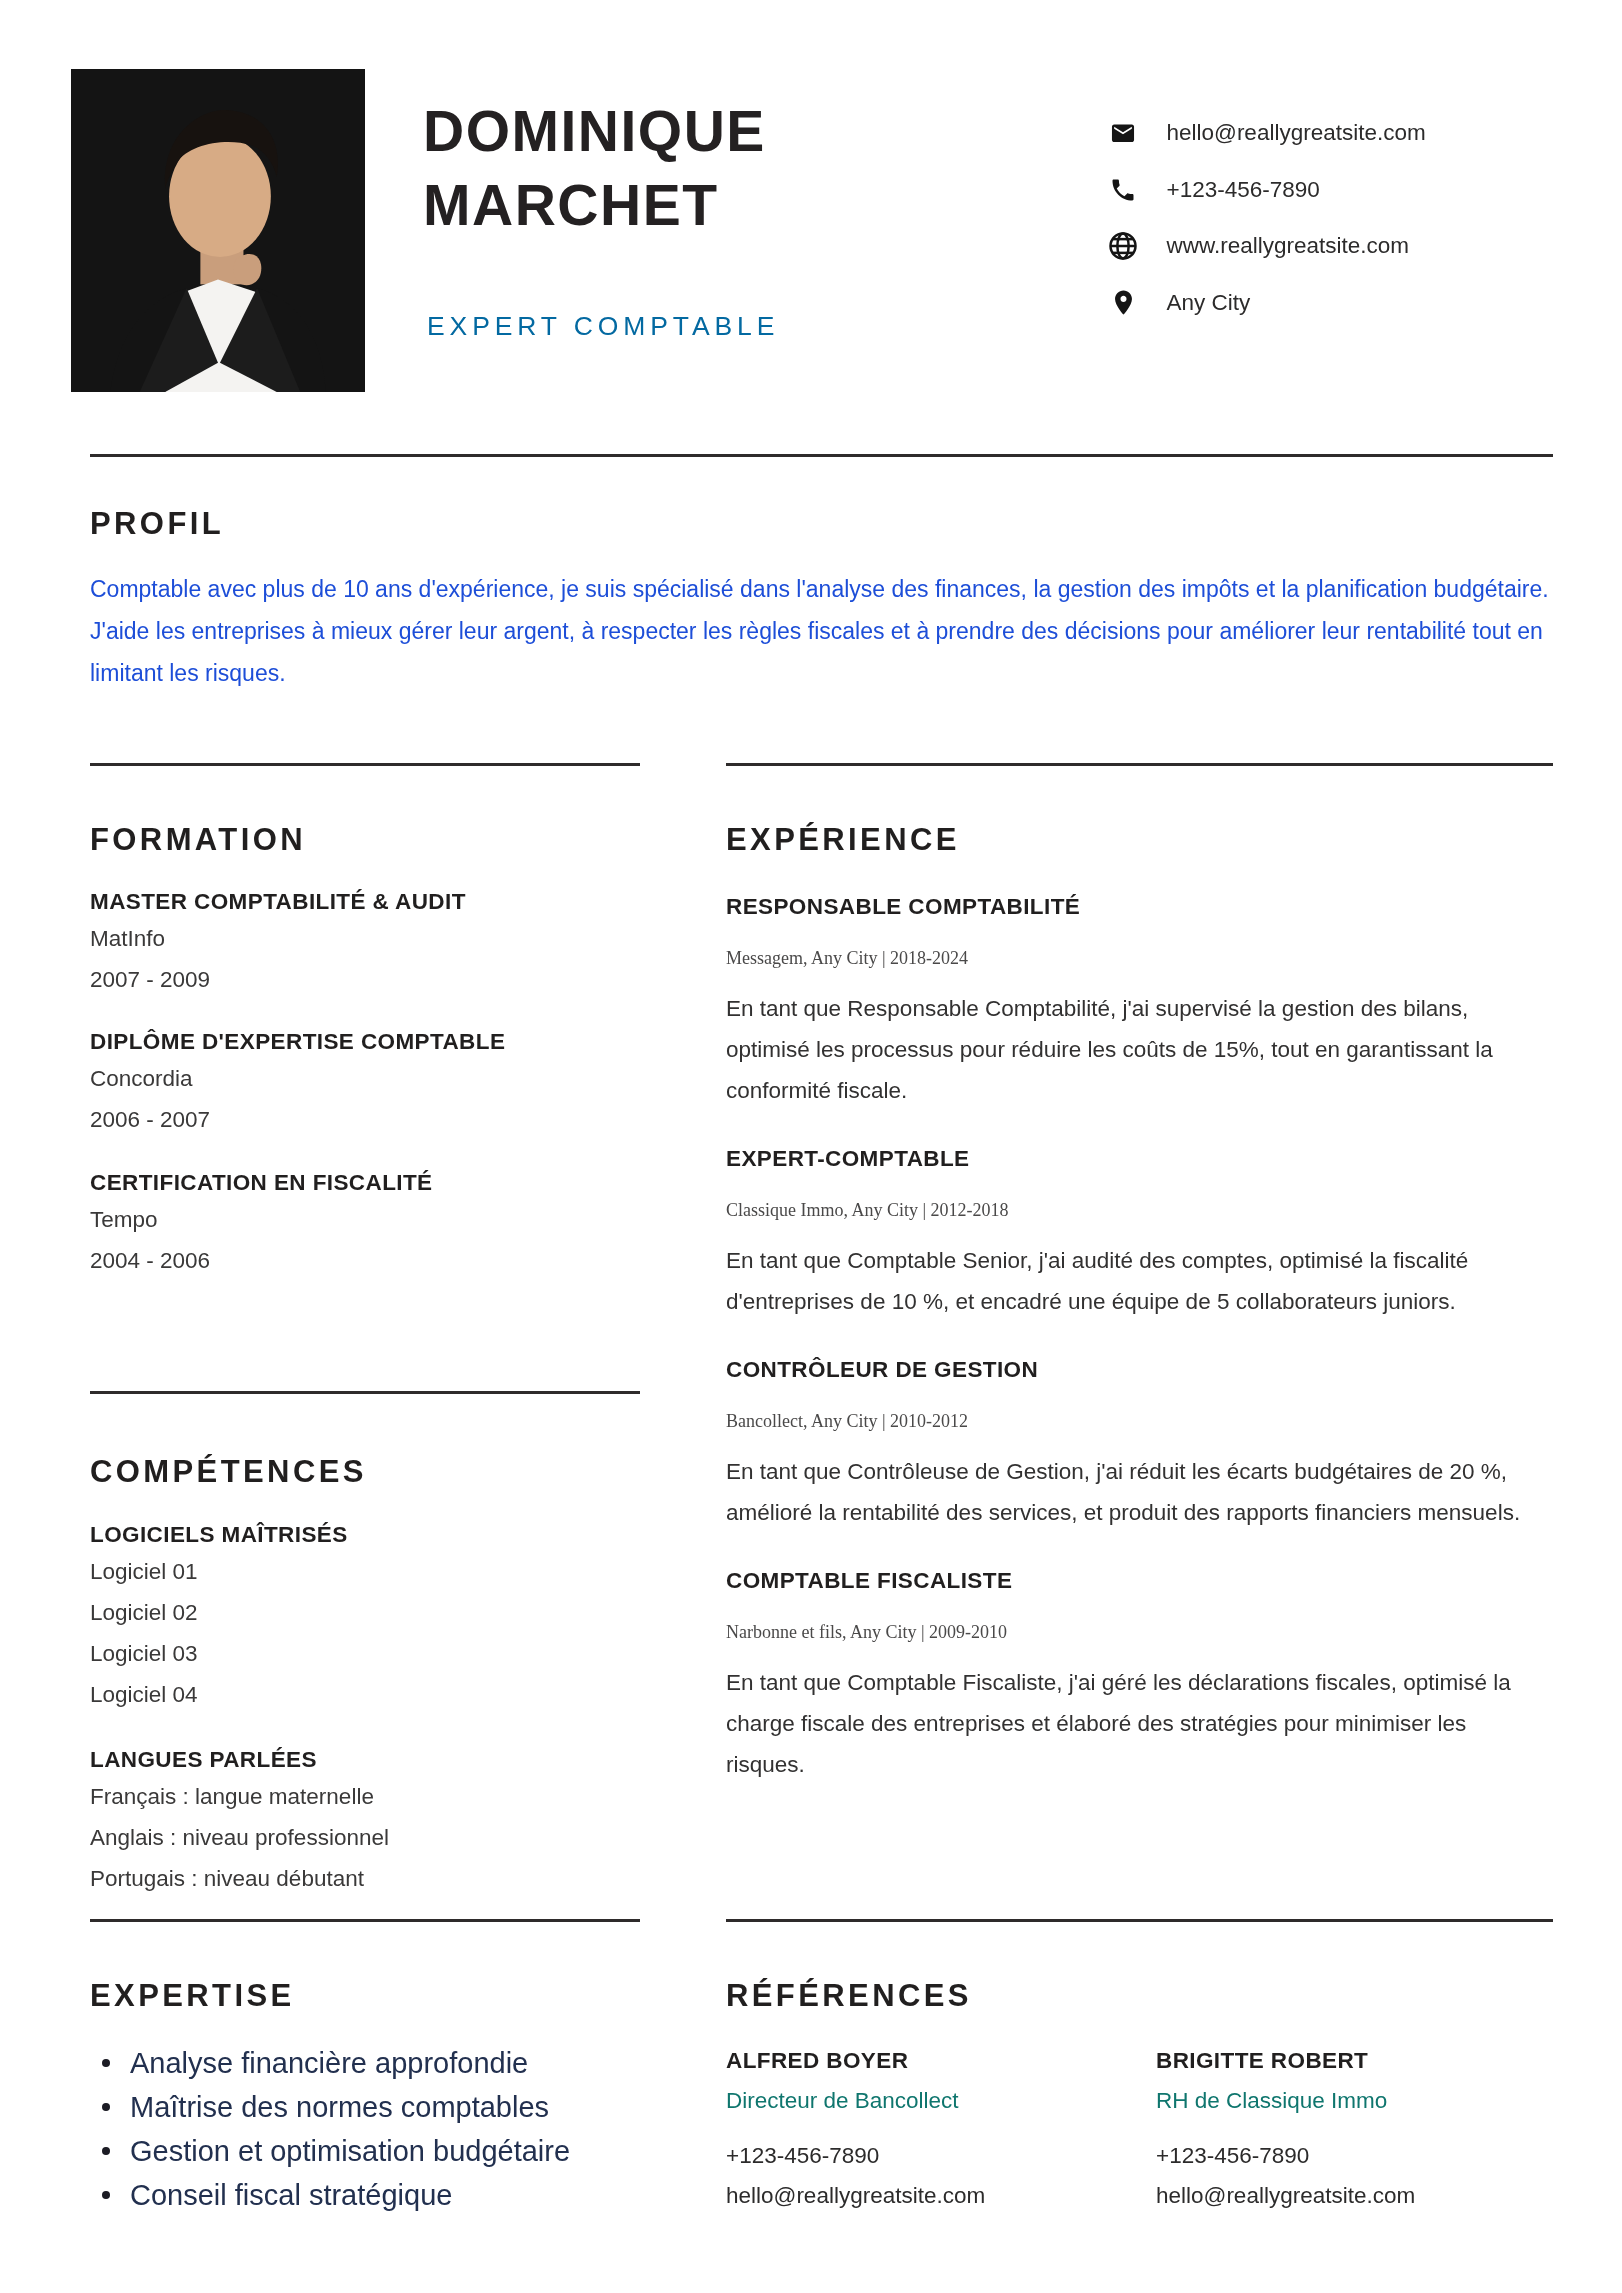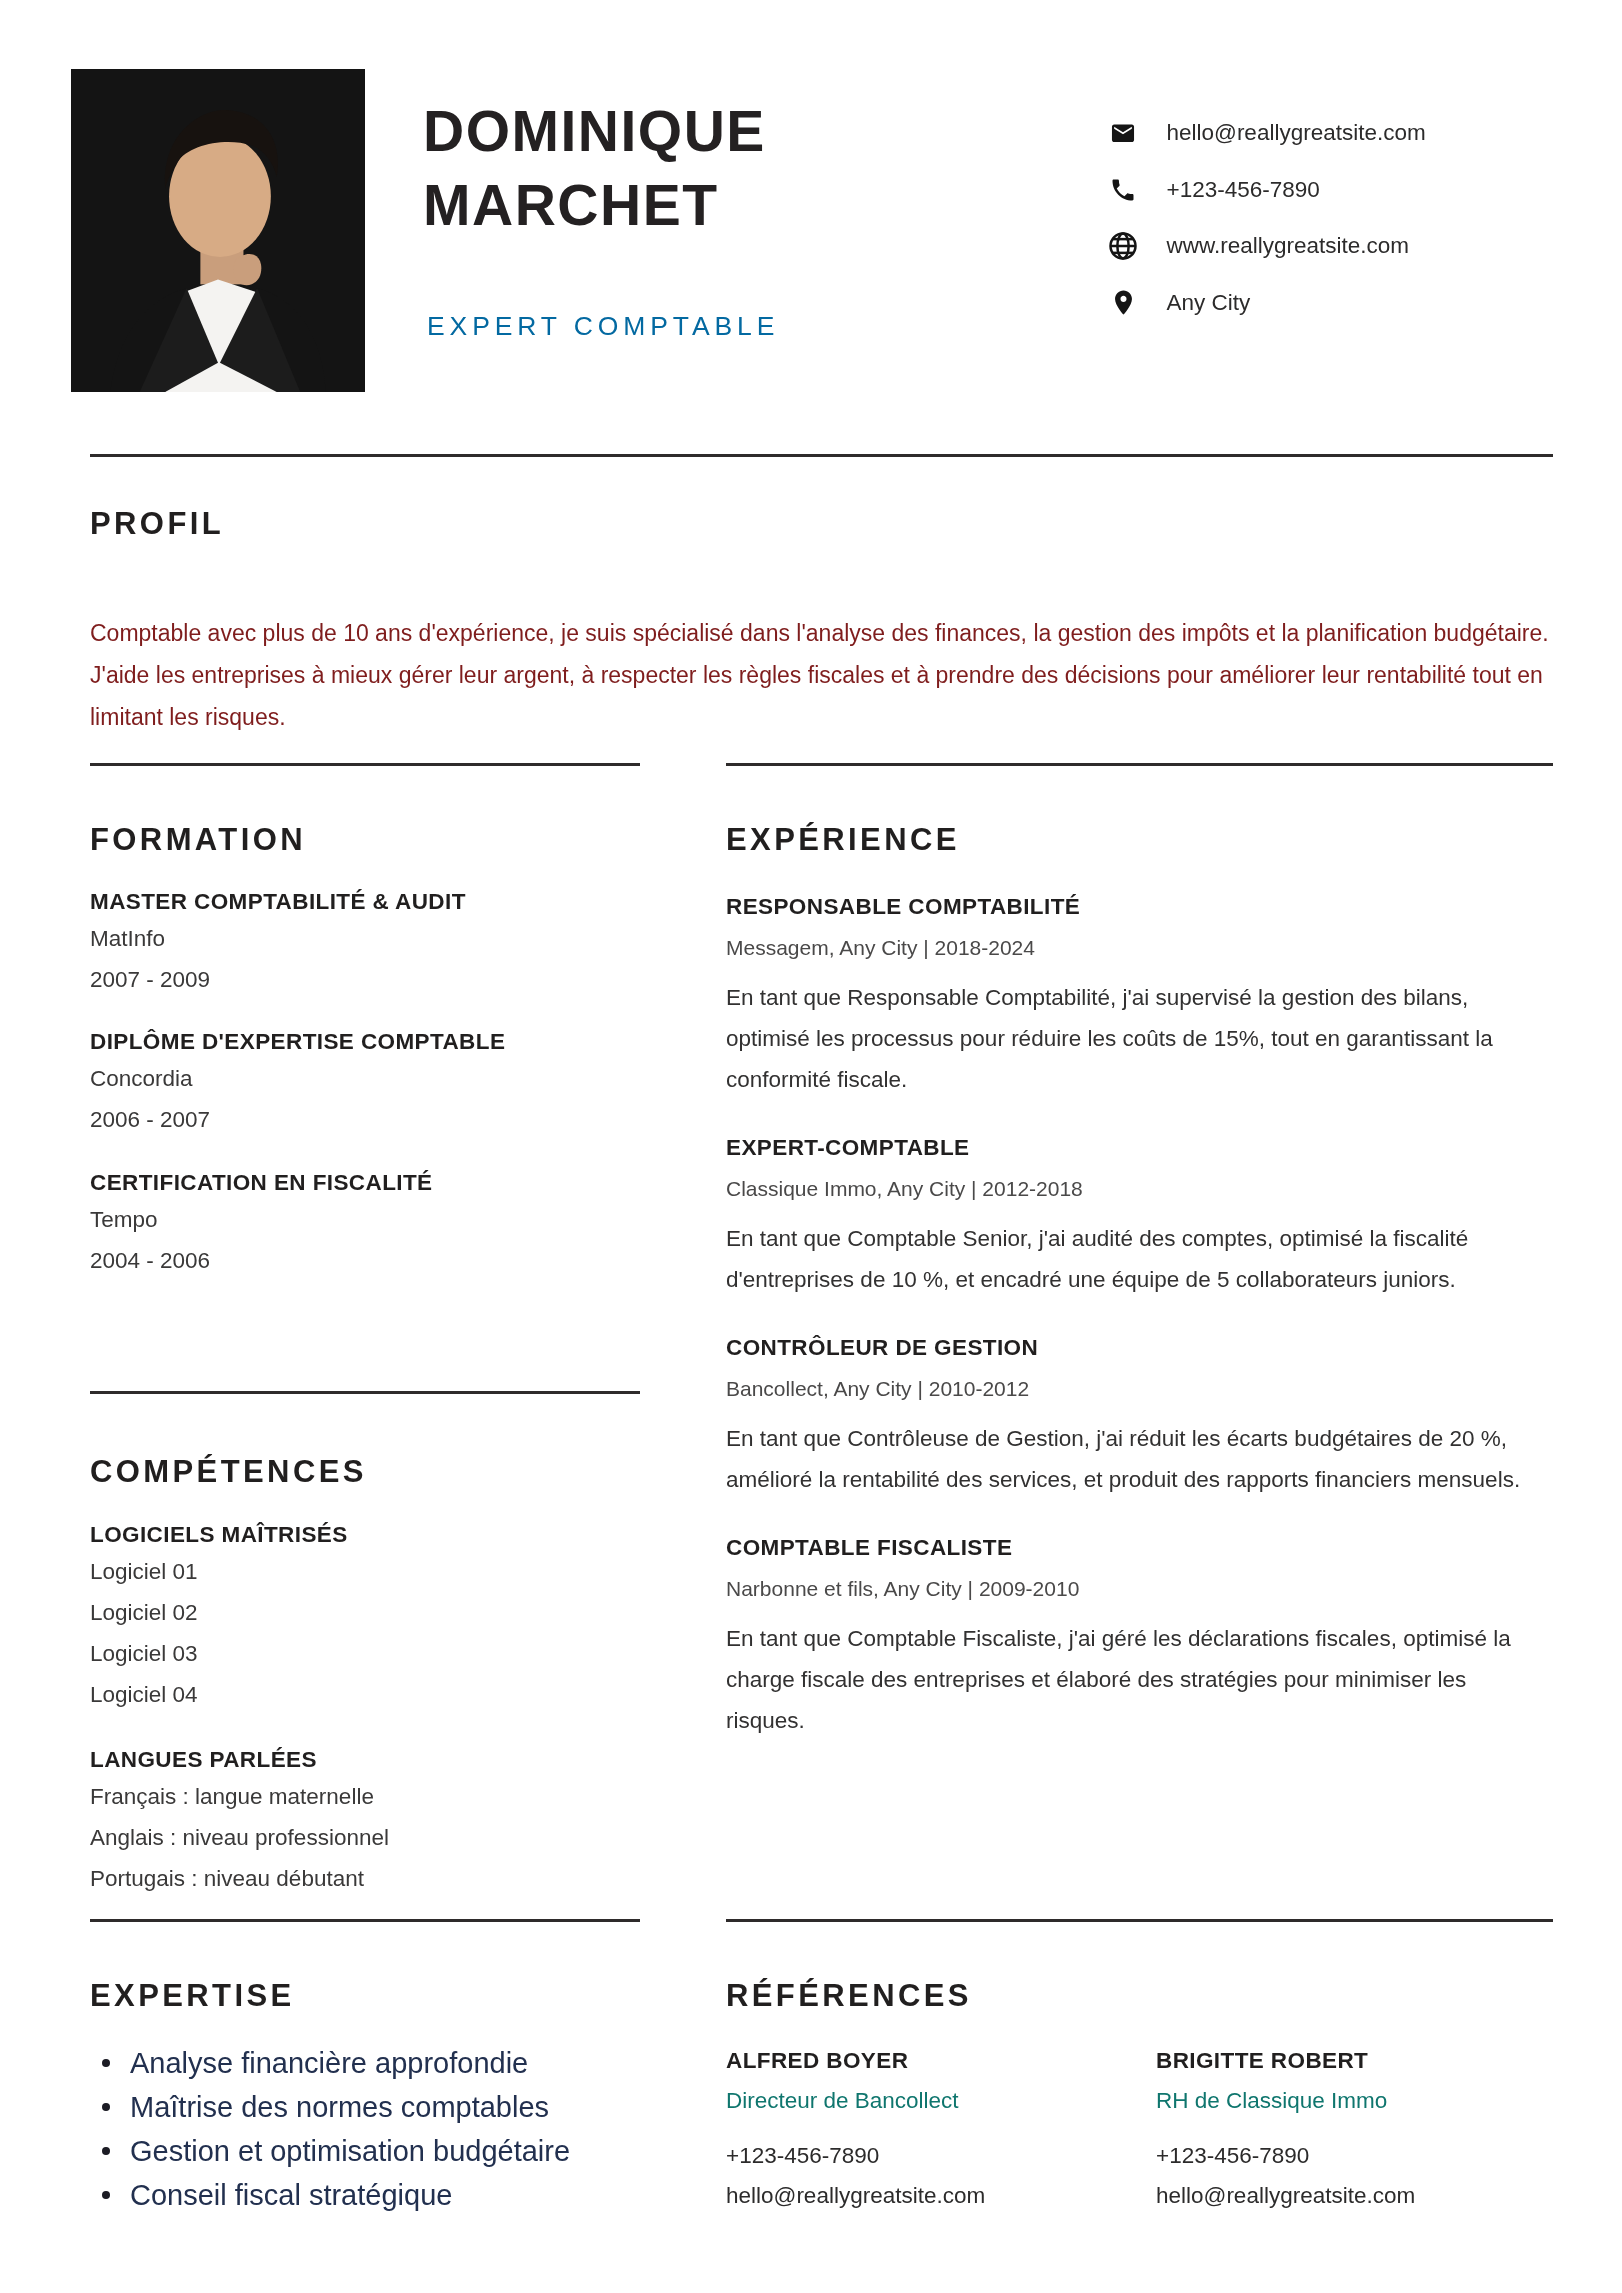--- a/index.html
+++ b/index.html
@@ -31,21 +31,21 @@
   .contact-row{display:flex;align-items:center;margin-bottom:22.5px;}
   .contact-row .cicon{width:34px;height:34px;flex:0 0 34px;display:flex;align-items:center;justify-content:center;}
   .contact-row .ctext{margin-left:26.5px;font-size:22.5px;color:#2c2b2b;}
   
   .rule{position:absolute;height:2.9px;background:#2e2b2b;}
   
   .sec-h{font-size:31px;font-weight:700;letter-spacing:3.4px;color:#211f1f;line-height:39px;}
   .profil-h{position:absolute;left:90px;top:504px;}
   .profil-text{
     position:absolute;left:90px;top:568px;width:1463px;
-    font-size:23px;line-height:42px;color:#7f1d1d;margin-top:44px;
+    font-size:23px;line-height:42px;color:#1d4ed8;
   }
   
   .columns{position:absolute;left:90px;top:763px;width:1463px;height:1531px;}
   .col-sec{position:absolute;}
   .sub-h{font-size:22.5px;font-weight:700;letter-spacing:0.4px;color:#211f1f;line-height:33px;}
   .line{font-size:22.5px;color:#3a3939;line-height:41px;}
   .entry{margin-top:25.5px;}
   .entry:first-of-type{margin-top:29px;}
   .formation{left:0;top:0;width:550px;padding-top:57px;}
   .competences{left:0;top:628px;width:550px;padding-top:61px;}
@@ -56,21 +56,21 @@
     position:relative;padding-left:40px;
     font-size:29px;line-height:44px;color:#22304f;
   }
   .expertise li::before{
     content:"";position:absolute;left:11.8px;top:18.6px;
     width:7.8px;height:7.8px;border-radius:50%;background:#1c1c24;
   }
   .experience{left:636px;top:0;width:827px;padding-top:57px;}
   .job{margin-top:31px;}
   .job:first-of-type{margin-top:29px;}
-  .job-meta{font-size:21px;color:#4a4949;line-height:37px;margin-top:6px;}
+  .job-meta{font-size:18px;color:#4a4949;line-height:37px;margin-top:17px;font-family:Liberation Serif, serif;}
   .job-desc{font-size:22.5px;line-height:41px;color:#323131;margin-top:11px;width:819px;}
   .references{left:636px;top:1156px;width:827px;padding-top:57px;}
   .ref-grid{display:grid;grid-template-columns:430px 1fr;margin-top:29px;}
   .ref-role{font-size:22.5px;color:#0f766e;line-height:33px;margin-top:7px;}
   .ref-phone{font-size:22.5px;color:#2c2b2b;line-height:33px;margin-top:21.6px;}
   .ref-email{font-size:22.5px;color:#2c2b2b;line-height:33px;margin-top:7.8px;}
 </style>
 </head>
 <body>
 

